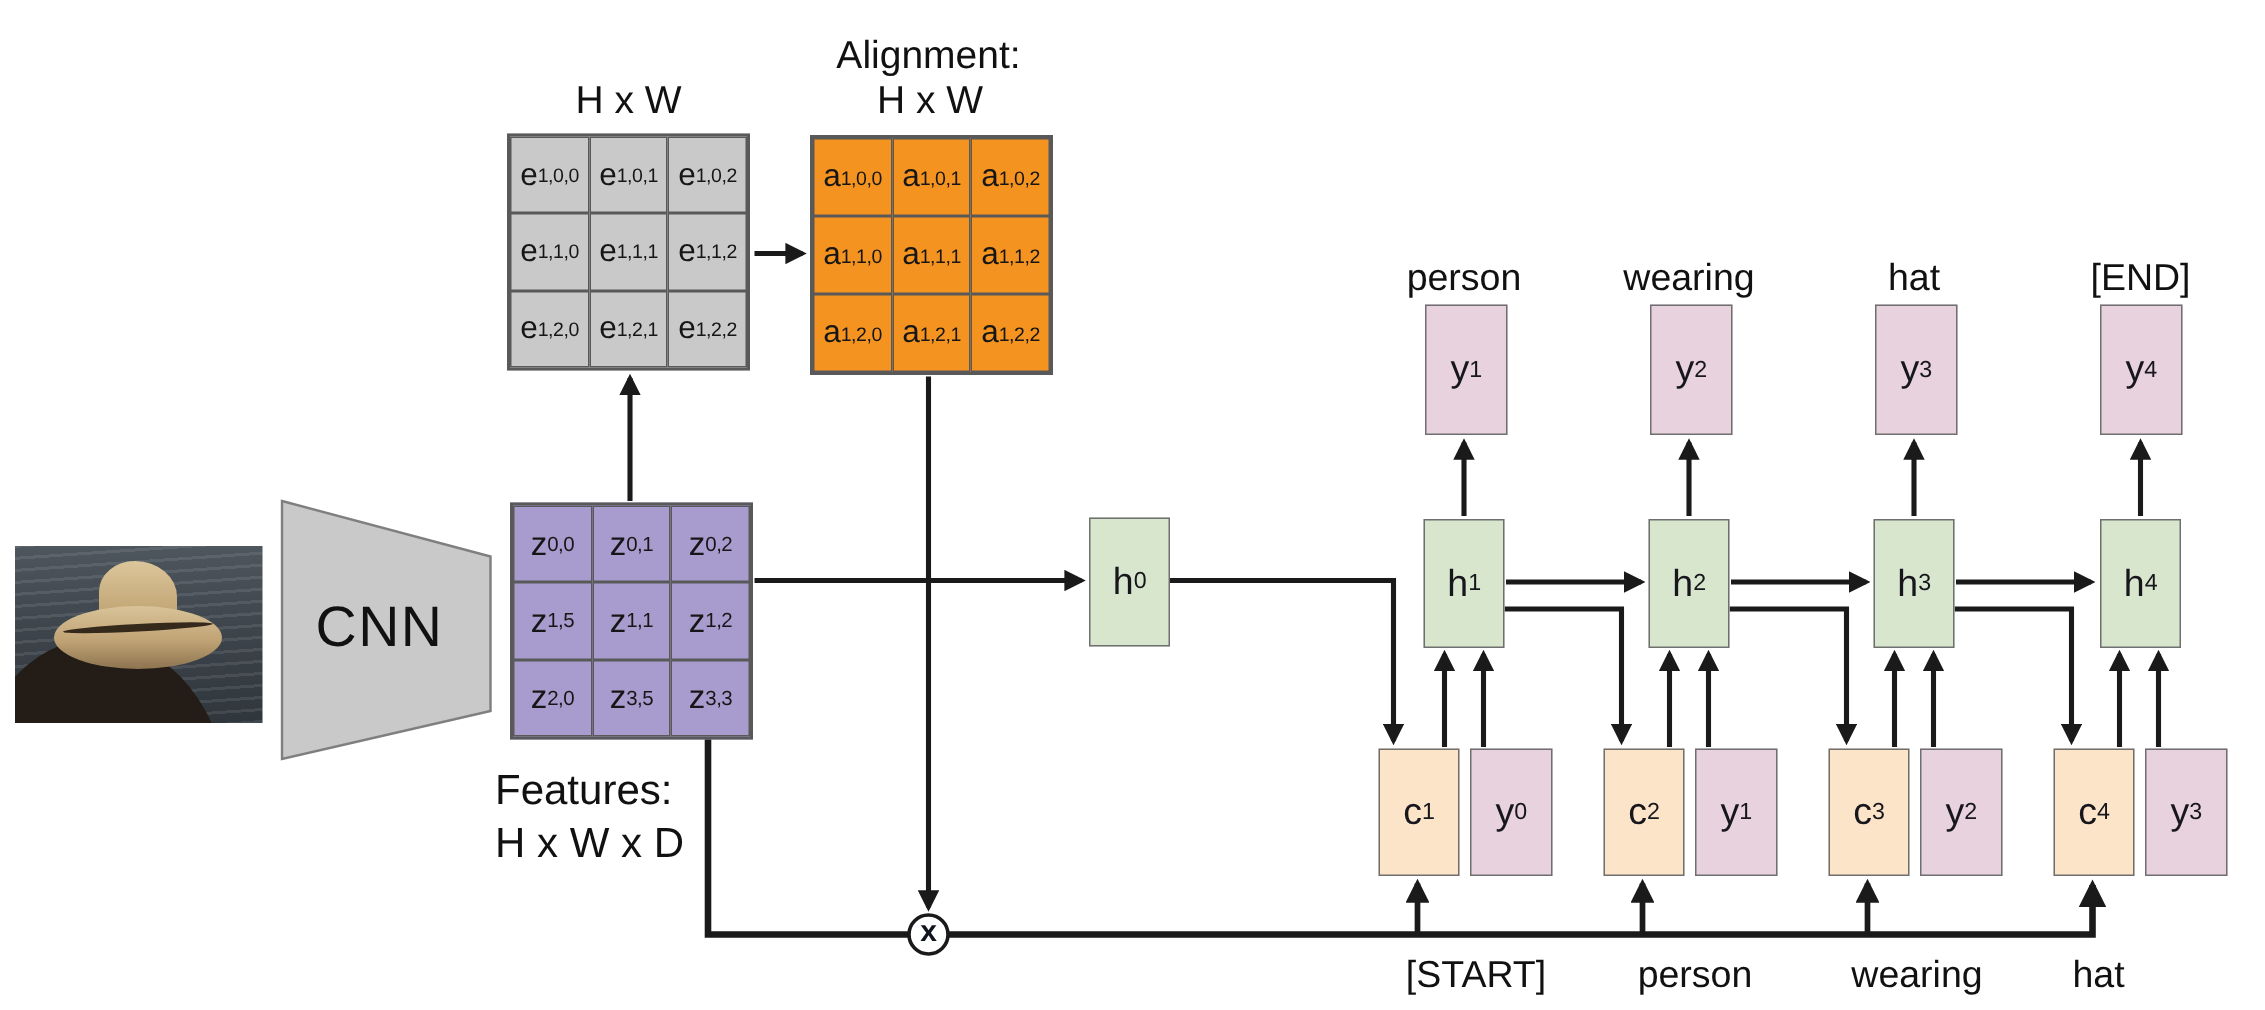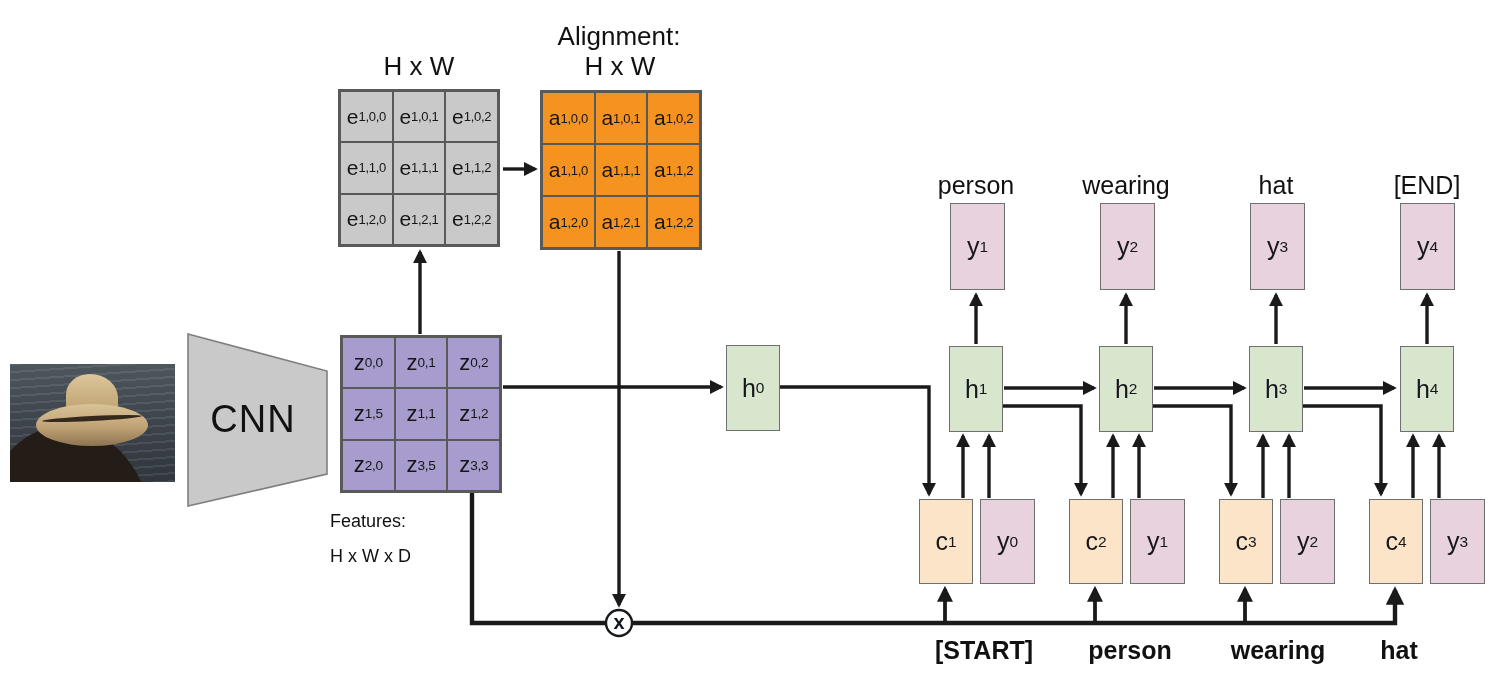--- a/index.html
+++ b/index.html
@@ -31,33 +31,33 @@
                 font-size:21px; color:#161616; }
   .grid-alignment { left:338px; top:89px; width:162px; height:158px; background:#c9c9c9; }
   .grid-alignment .cell { background:#c9c9c9; }
   .grid-attention { left:540px; top:90px; width:162px; height:160px; background:#f59320; }
   .grid-attention .cell { background:#f59320; }
   .grid-features { left:340px; top:335px; width:162px; height:158px; background:#a89cce; }
   .grid-features .cell { background:#a89cce; font-size:22px; }
   .sub { font-size:0.62em; vertical-align:-0.32em; letter-spacing:-0.3px; }
 
   .grid-title { position:absolute; transform:translateX(-50%); font-size:26px; white-space:nowrap; color:#111; }
-  .features-label { position:absolute; left:330px; font-size:18px; white-space:nowrap; color:#111;text-align:right; }
+  .features-label { position:absolute; left:330px; font-size:28px; white-space:nowrap; color:#111;text-align:right; }
 
   
   .box { position:absolute; display:flex; align-items:center; justify-content:center;
          border:1.6px solid #6f6f6f; font-size:25px; color:#16161c; }
   .box-h { width:54px; height:86px; top:345px; background:#d7e6cd; }
   .box-ytop { width:55px; height:87px; top:203px; background:#e8d2de; }
   .box-c { width:54px; height:85px; top:499px; background:#fce4c8; }
   .box-ybot { width:55px; height:85px; top:499px; background:#e8d2de; }
 
   .word { position:absolute; transform:translateX(-50%); font-size:25px; white-space:nowrap; color:#111; }
   .word-top { top:171px; }
-  .word-bottom { top:636px;font-weight:bold; }
+  .word-bottom { top:636px; }
 
   
   svg.wires { position:absolute; left:0; top:0; width:1510px; height:673px; }
   .multiply { position:absolute; left:619px; top:623px; transform:translate(-50%,-54%);
               font-size:20px; font-weight:bold; color:#10141c; }
 </style>
 </head>
 <body>
 
 <div id="canvas">

